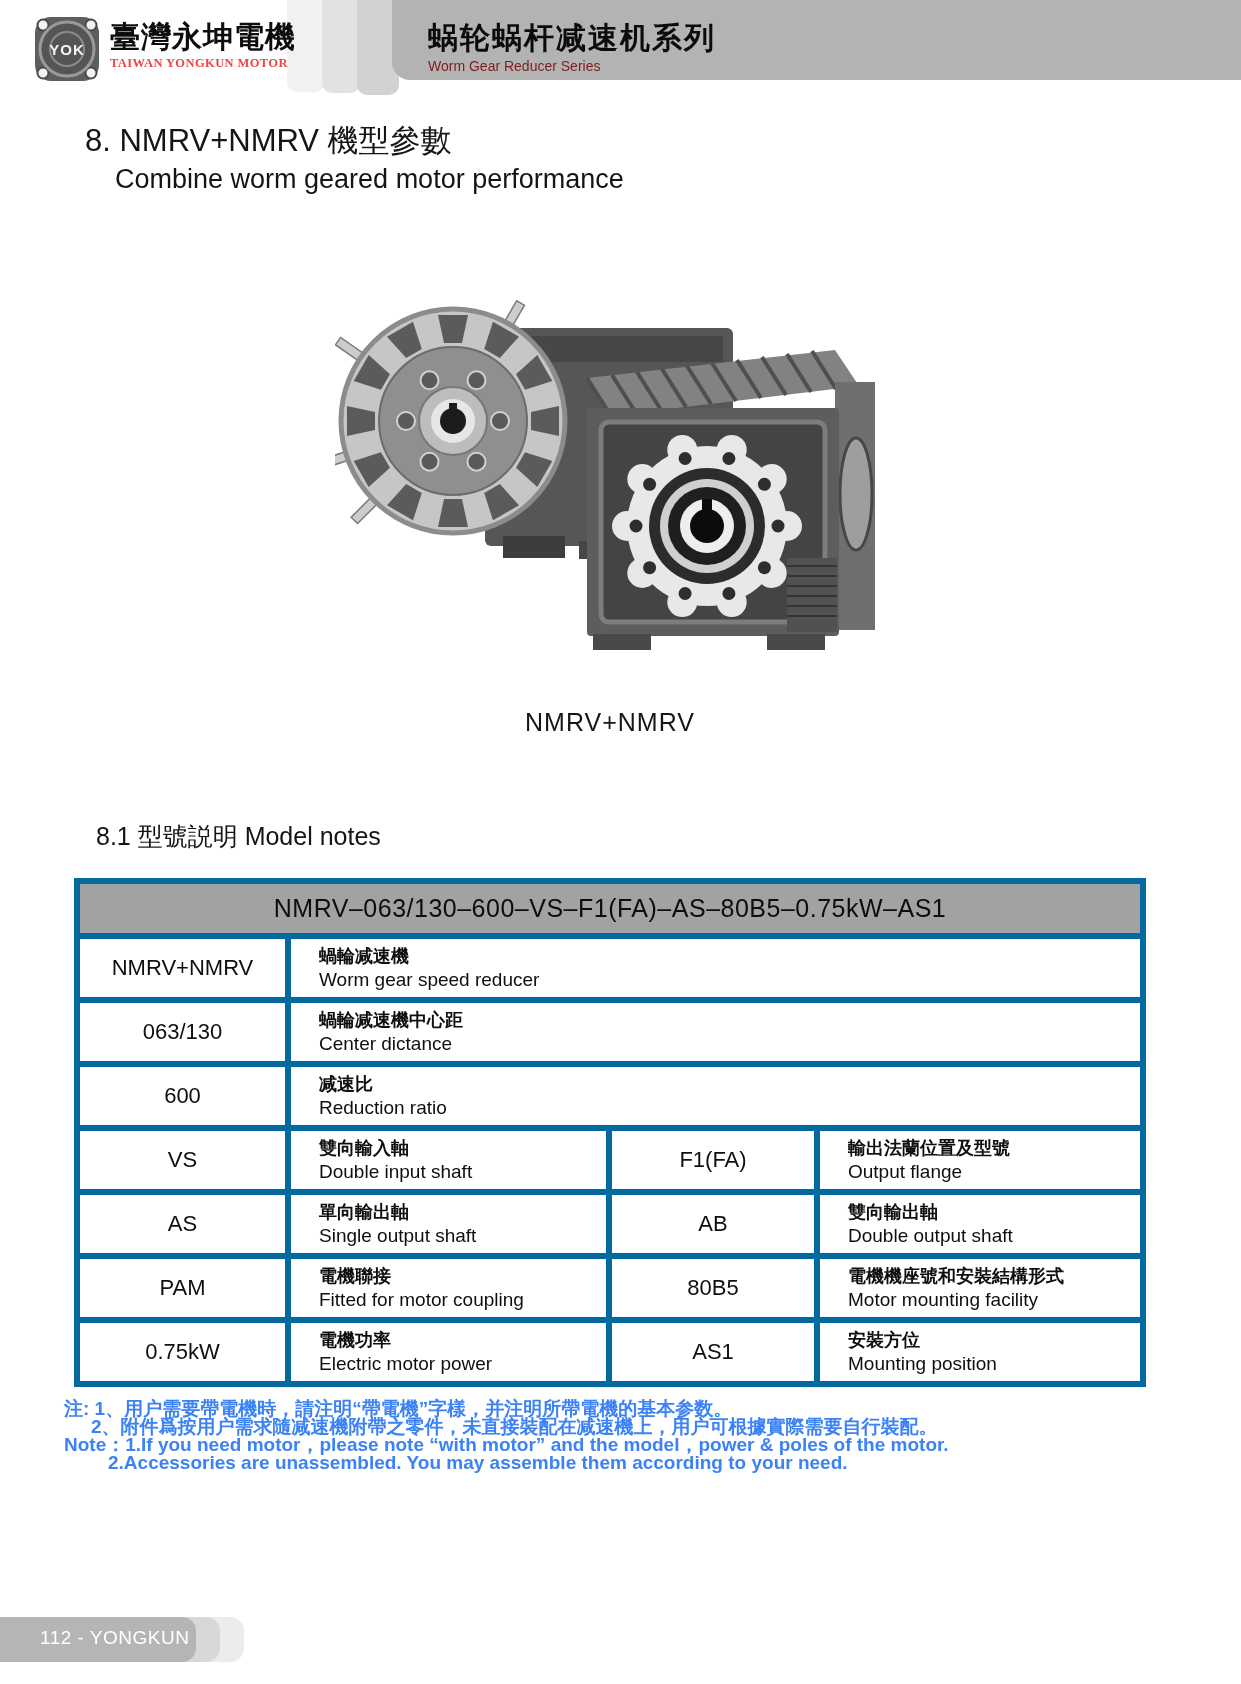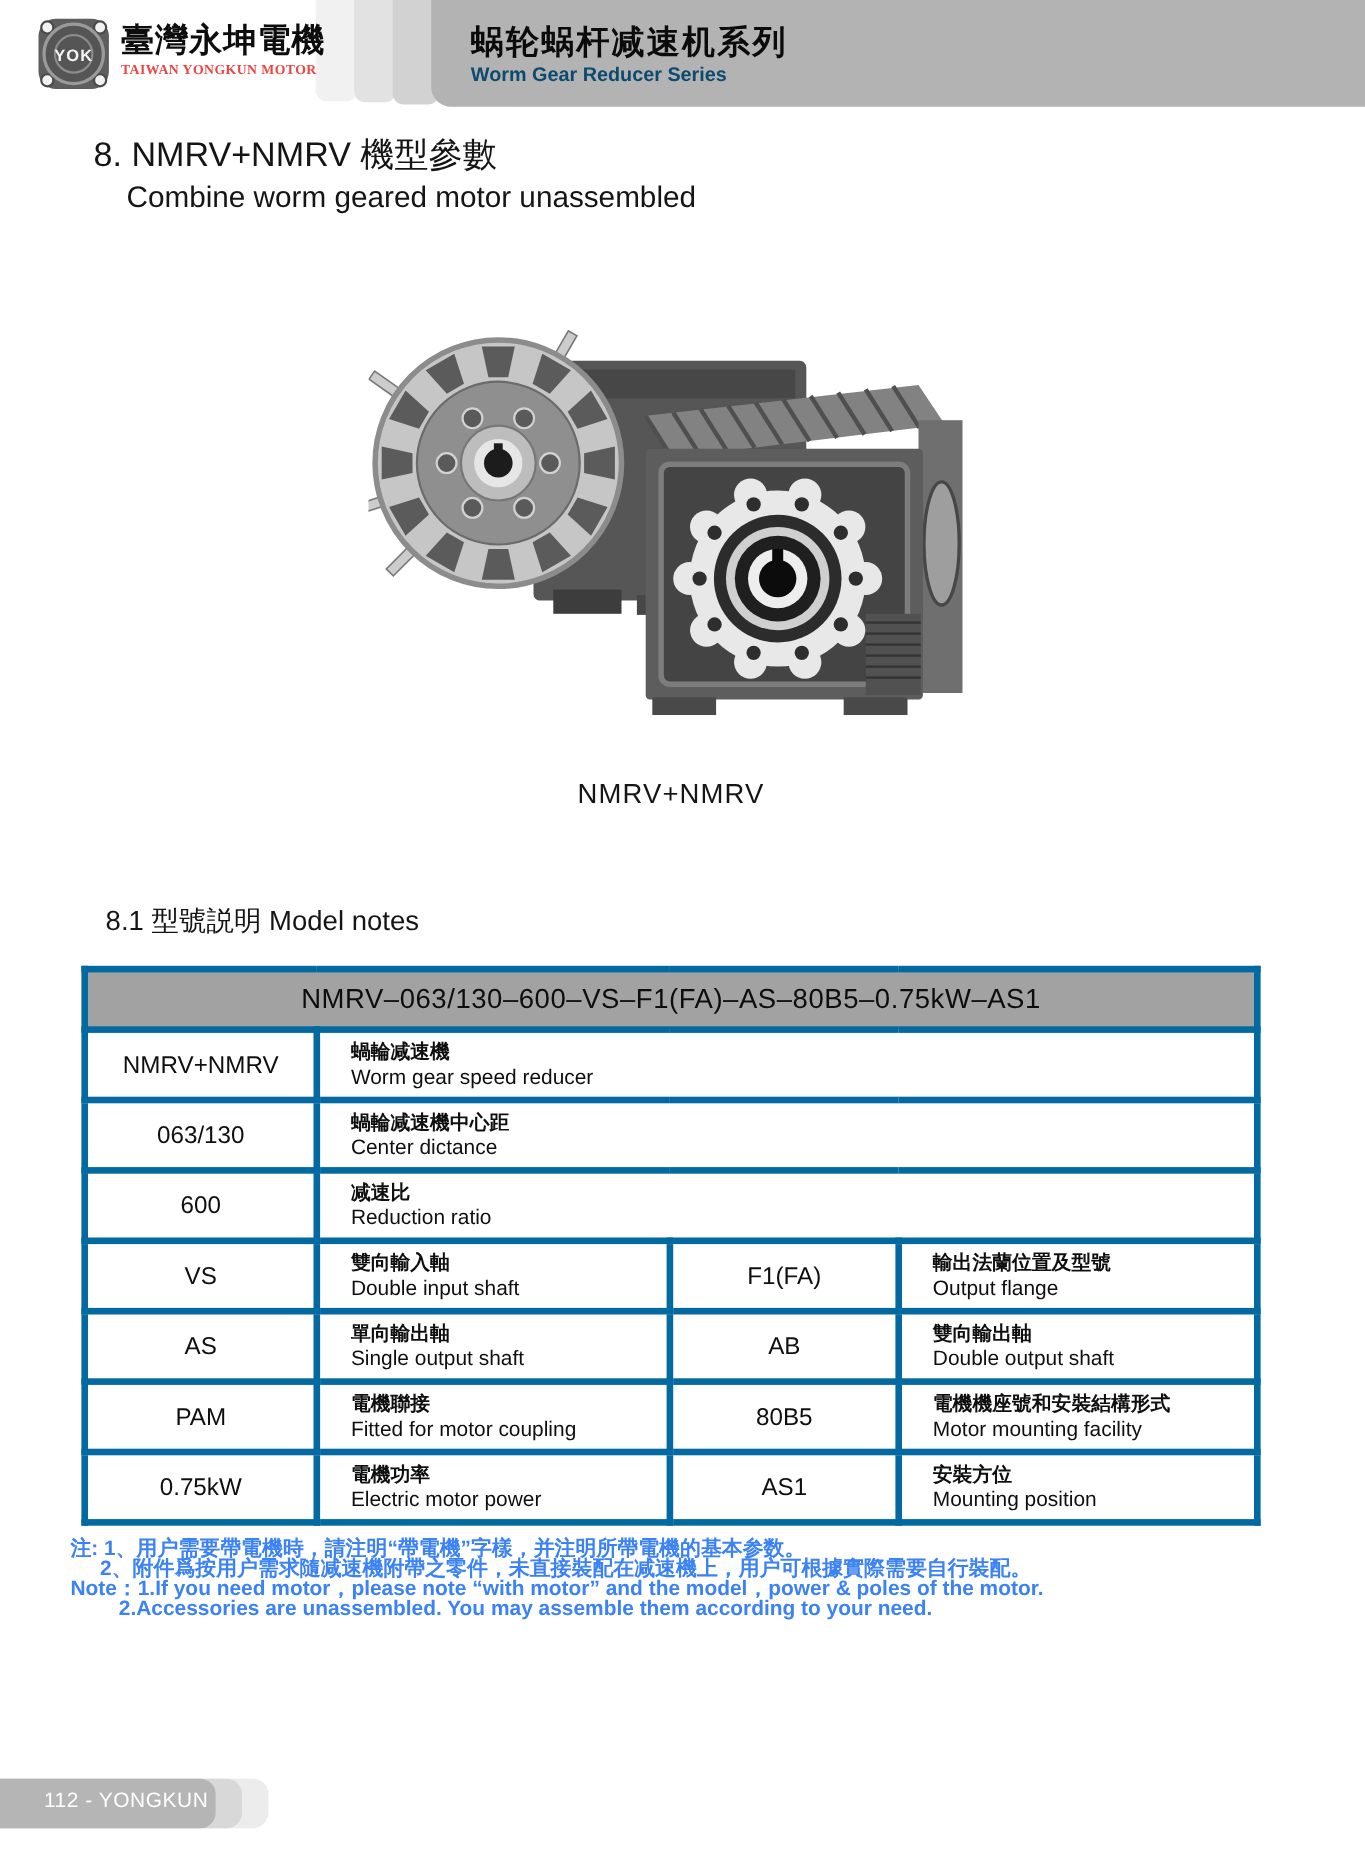--- a/index.html
+++ b/index.html
@@ -9,23 +9,23 @@
   }
   
   .logo-emblem{position:absolute;left:30px;top:12px;}
   .company{position:absolute;left:110px;top:20px;}
   .company .zh{font-size:30px;font-weight:700;letter-spacing:1px;line-height:34px;color:#0d0d0d;}
   .company .en{font-family:"Liberation Serif","DejaVu Serif",serif;font-size:12.5px;font-weight:700;letter-spacing:0.4px;margin-top:2px;color:#ef4444;}
   .banner-step{position:absolute;top:0;border-radius:0 0 10px 10px;}
   .step3{left:287px;width:38px;height:92px;background:#f1f1f1;}
   .step2{left:322px;width:38px;height:93px;background:#e2e2e2;}
   .step1{left:357px;width:42px;height:95px;background:#d2d2d2;}
-  .banner-main{position:absolute;left:392px;right:0;top:0;height:97px;background:#b3b3b3;border-radius:0 0 0 18px;}
+  .banner-main{position:absolute;left:392px;right:0;top:0;height:80px;background:#b3b3b3;border-radius:0 0 0 18px;}
   .banner-main .zh{position:absolute;left:36px;top:18px;font-size:30px;font-weight:700;letter-spacing:2px;color:#0b0b0b;}
-  .banner-main .en{position:absolute;left:36px;top:58px;font-size:18px;font-weight:700;color:#0c4a6e;}
+  .banner-main .en{position:absolute;left:36px;top:58px;font-size:14px;font-weight:400;color:#7f1d1d;}
   
   .sec-head{position:absolute;left:85px;top:122px;font-size:31px;line-height:38px;color:#151515;}
   .sec-head .l2{font-size:27px;padding-left:30px;}
   
   .figure{position:absolute;left:335px;top:236px;}
   .fig-caption{position:absolute;left:455px;top:708px;width:310px;text-align:center;
     font-size:25px;letter-spacing:1px;color:#161616;}
   
   .sub-head{position:absolute;left:72px;top:820px;font-size:25px;color:#151515;margin-left:24px;}
   
@@ -72,21 +72,21 @@
     <circle cx="37" cy="37" r="17" fill="none" stroke="#8b8b8b" stroke-width="2"></circle>
     <text x="37" y="43" text-anchor="middle" font-size="15" font-weight="bold" fill="#f5f5f5" font-family="Liberation Sans, DejaVu Sans, sans-serif" letter-spacing="1">YOK</text>
   </svg>
   <div class="company">
     <div class="zh">臺灣永坤電機</div>
     <div class="en">TAIWAN YONGKUN MOTOR</div>
   </div>
 
   <div class="sec-head">
     <div class="l1">8. NMRV+NMRV 機型參數</div>
-    <div class="l2">Combine worm geared motor unassembled</div>
+    <div class="l2">Combine worm geared motor performance</div>
   </div>
 
   <svg class="figure" width="545" height="430" viewBox="0 0 545 430">
 
     <rect x="150" y="92" width="248" height="218" rx="6" fill="#565656"></rect>
     <rect x="160" y="100" width="228" height="26" fill="#474747"></rect>
     <rect x="168" y="300" width="62" height="22" fill="#3d3d3d"></rect>
     <rect x="244" y="305" width="72" height="18" fill="#474747"></rect>
     <rect x="372" y="196" width="34" height="24" fill="#6a6a6a"></rect>
 

